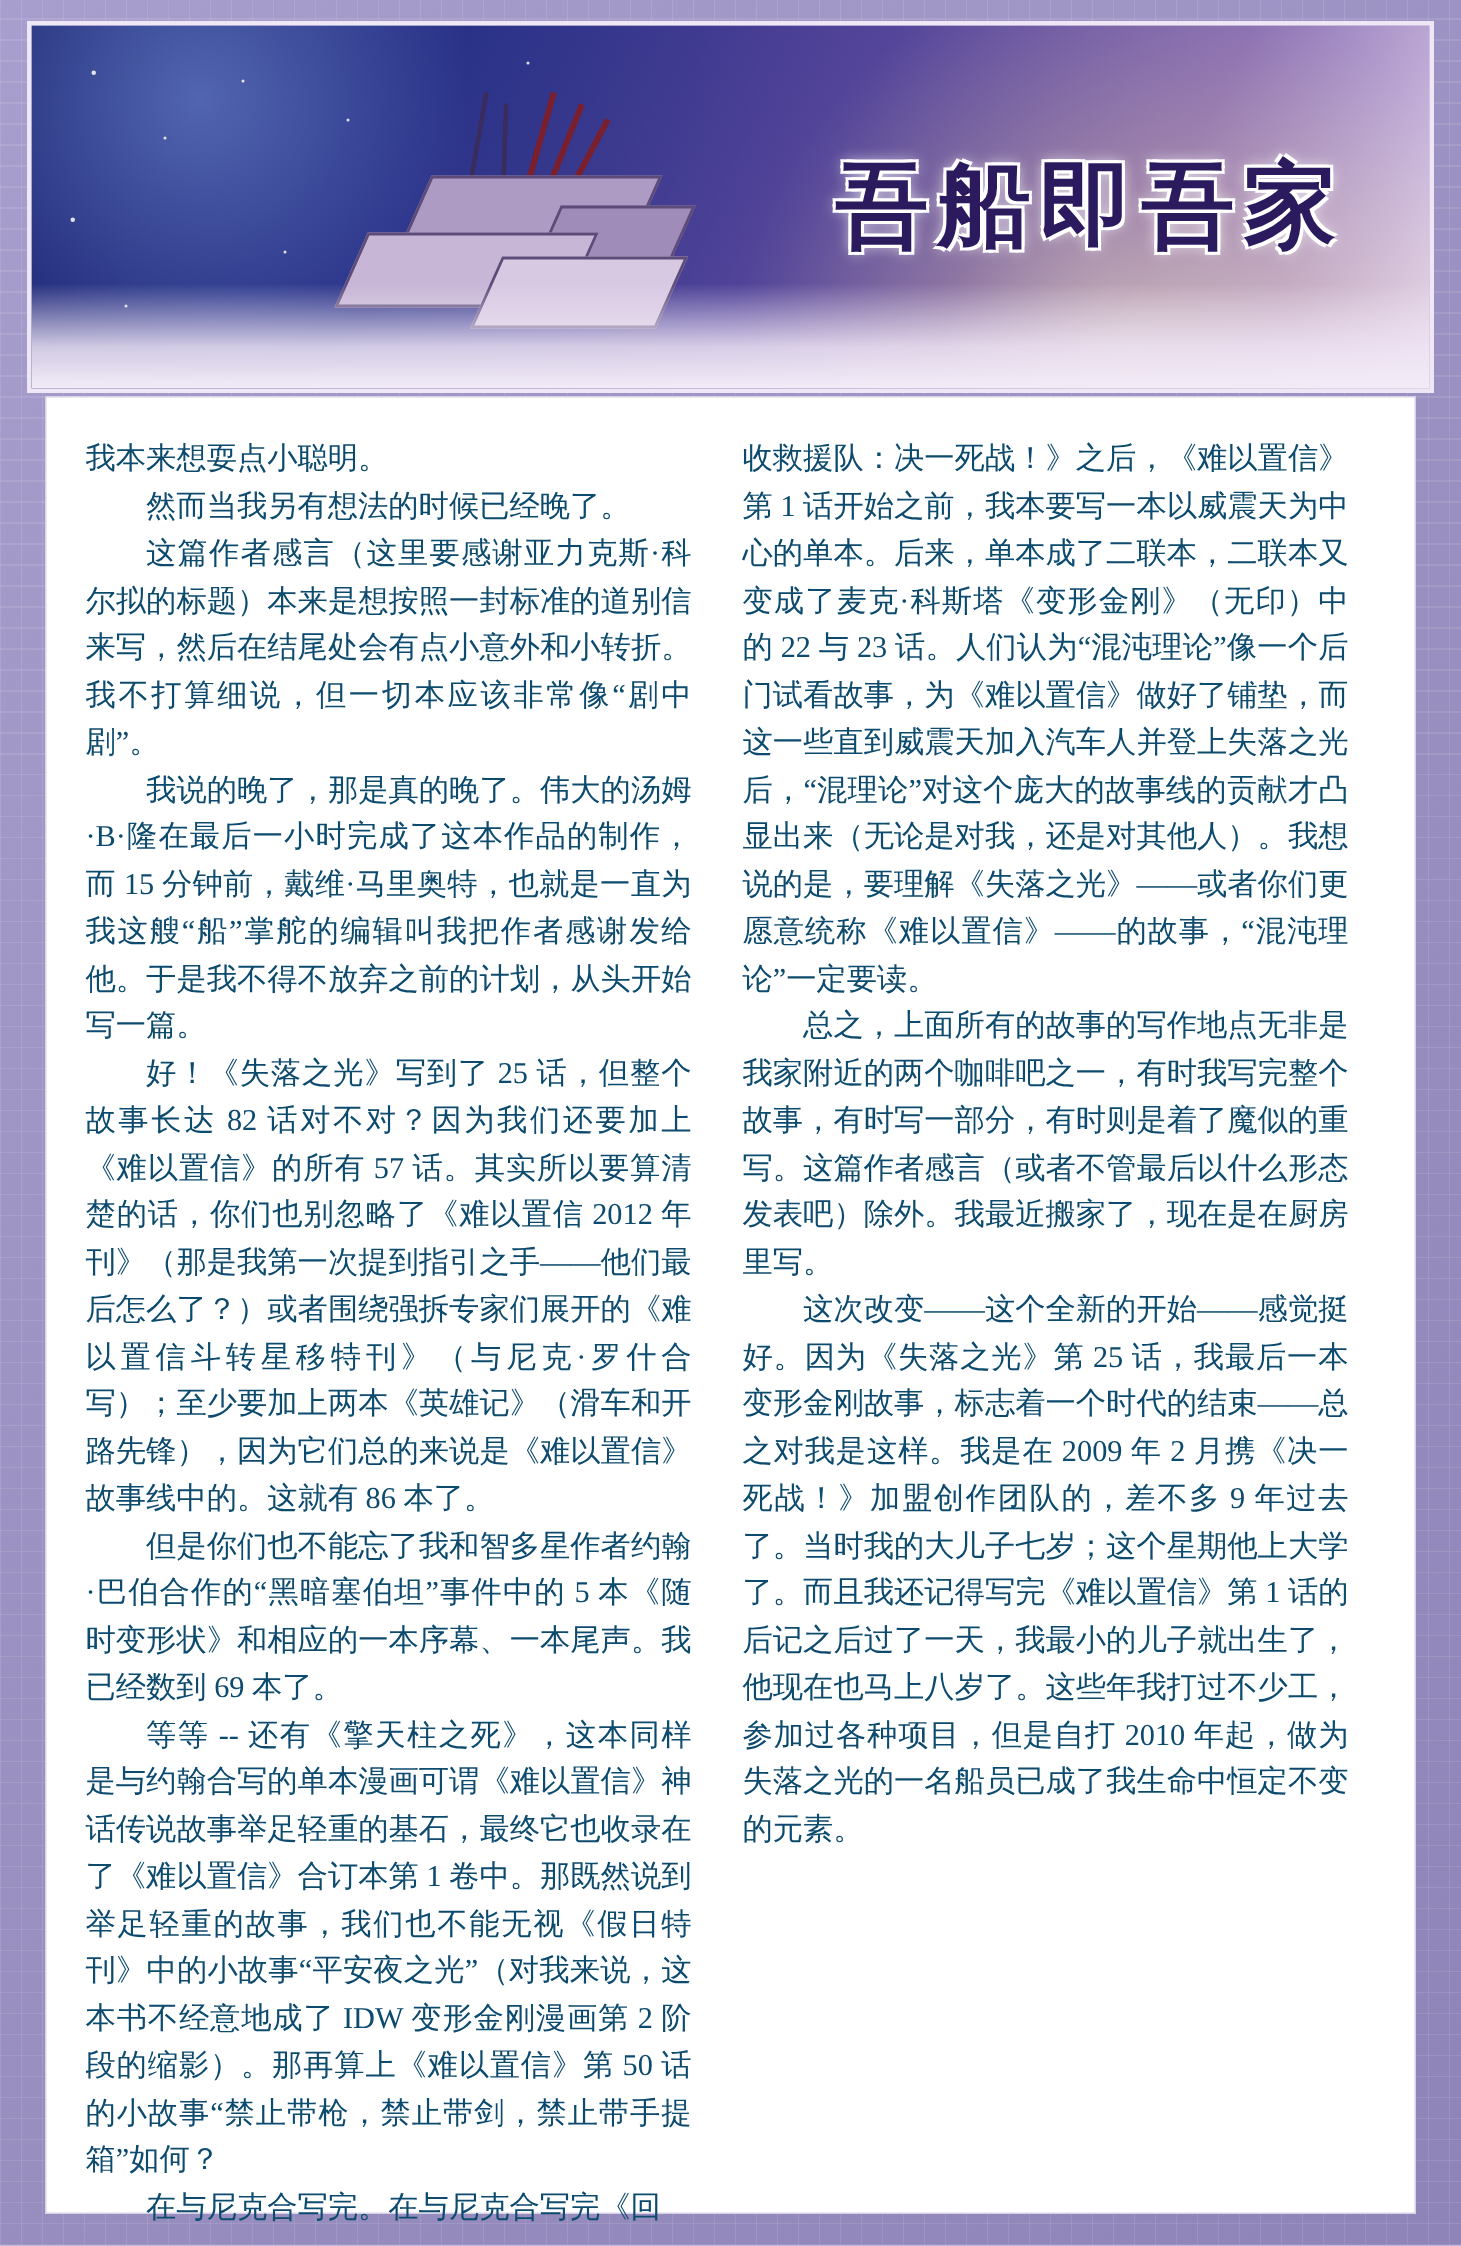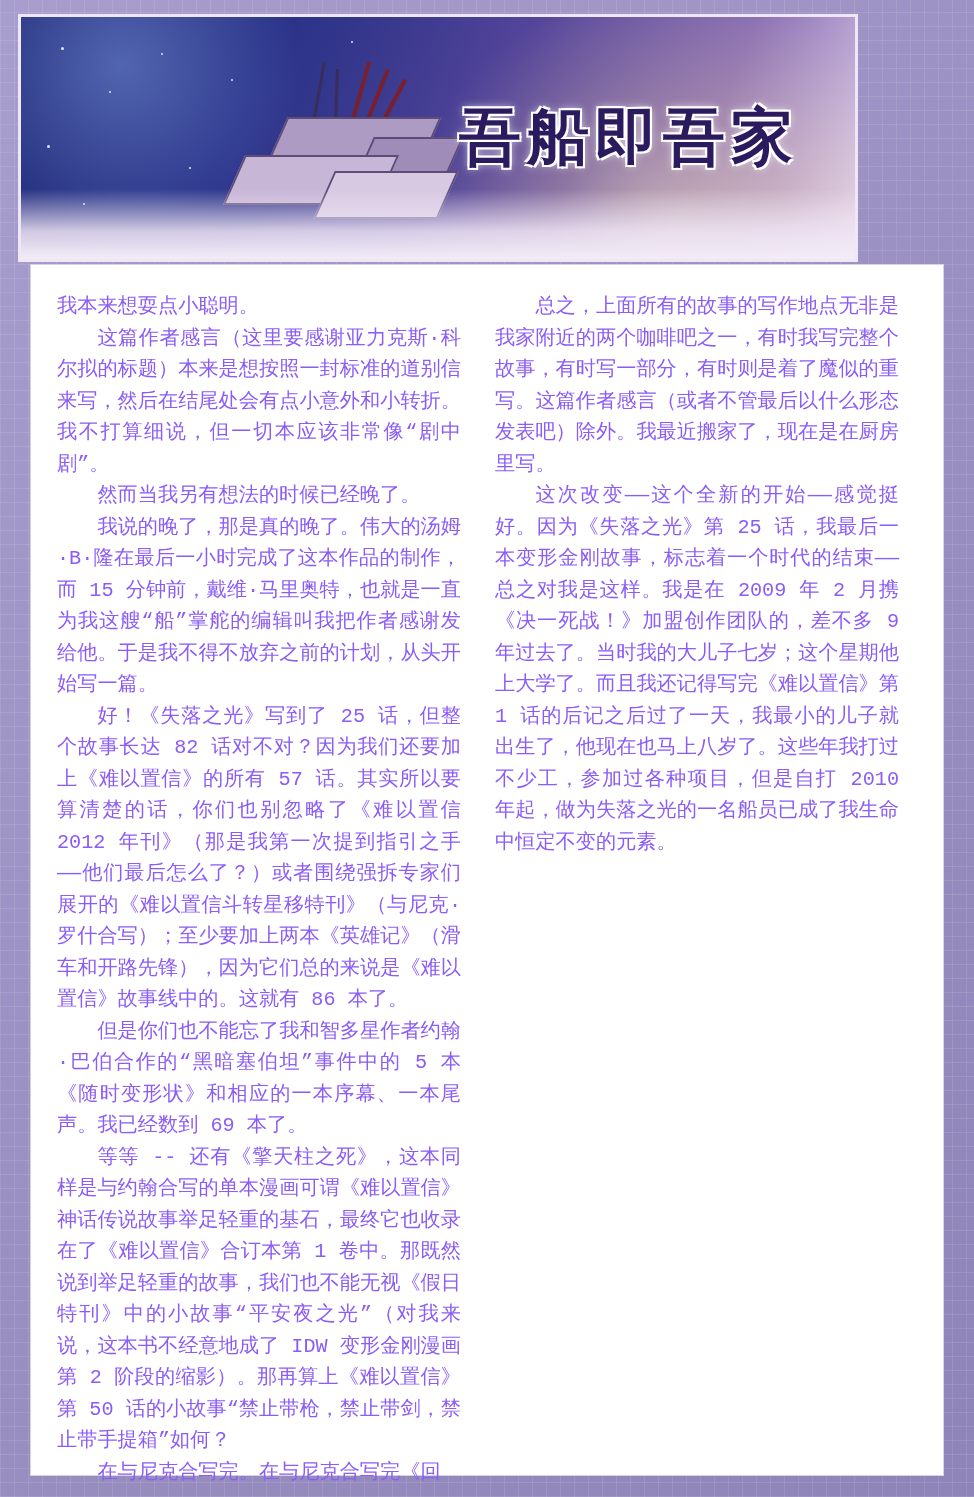--- a/index.html
+++ b/index.html
@@ -24,21 +24,21 @@
       repeating-linear-gradient(90deg, rgba(255,255,255,0.10) 0px, rgba(255,255,255,0.10) 1px, rgba(0,0,0,0) 1px, rgba(0,0,0,0) 14px),
       linear-gradient(135deg, #a79ecd 0%, #9b91c2 45%, #8e84b8 100%);
     box-sizing: border-box;
   }
 
   
   #banner {
     position: absolute;
     left: 18px;
     top: 14px;
-    width: 840px;
+    width: 938px;
     height: 248px;
     overflow: hidden;
     border: 3px solid #efe7f6;
     box-sizing: border-box;
     background:
       radial-gradient(circle at 78% 92%, rgba(255,240,190,0.55) 0px, rgba(255,220,150,0.22) 120px, rgba(255,220,150,0) 260px),
       radial-gradient(circle at 12% 20%, rgba(120,150,220,0.55) 0px, rgba(40,60,140,0.25) 180px, rgba(20,30,90,0) 380px),
       linear-gradient(115deg, #1d2470 0%, #2a2f86 28%, #54459a 55%, #8a6fb4 78%, #e8d9ef 100%);
   }
   .banner-bottom-fade {
@@ -114,24 +114,24 @@
     box-sizing: border-box;
     padding: 26px 26px 20px 26px;
   }
   #columns {
     display: flex;
     gap: 34px;
     height: 100%;
   }
   .col {
     width: 404px;
-    font-family: Liberation Mono, monospace;
+    font-family: Liberation Serif, serif;
     font-size: 20.2px;
     line-height: 31.5px;
-    color: #8b5cf6;
+    color: #0c4a6e;
     text-align: justify;
   }
   .col p {
     margin: 0 0 0 0;
     text-indent: 2em;
   }
   .col p.noindent { text-indent: 0; }
 </style>
 </head>
 <body>
@@ -161,28 +161,29 @@
     </div>
 
     <div class="banner-bottom-fade"></div>
     <div id="banner-title">吾船即吾家</div>
   </div>
 
   <div id="article">
     <div id="columns">
       <div class="col">
         <p class="noindent">我本来想耍点小聪明。</p>
+        <p>然而当我另有想法的时候已经晚了。</p>
         <p>这篇作者感言（这里要感谢亚力克斯·科尔拟的标题）本来是想按照一封标准的道别信来写，然后在结尾处会有点小意外和小转折。我不打算细说，但一切本应该非常像“剧中剧”。</p>
-        <p>然而当我另有想法的时候已经晚了。</p>
         <p>我说的晚了，那是真的晚了。伟大的汤姆·B·隆在最后一小时完成了这本作品的制作，而 15 分钟前，戴维·马里奥特，也就是一直为我这艘“船”掌舵的编辑叫我把作者感谢发给他。于是我不得不放弃之前的计划，从头开始写一篇。</p>
         <p>好！《失落之光》写到了 25 话，但整个故事长达 82 话对不对？因为我们还要加上《难以置信》的所有 57 话。其实所以要算清楚的话，你们也别忽略了《难以置信 2012 年刊》（那是我第一次提到指引之手——他们最后怎么了？）或者围绕强拆专家们展开的《难以置信斗转星移特刊》（与尼克·罗什合写）；至少要加上两本《英雄记》（滑车和开路先锋），因为它们总的来说是《难以置信》故事线中的。这就有 86 本了。</p>
         <p>但是你们也不能忘了我和智多星作者约翰·巴伯合作的“黑暗塞伯坦”事件中的 5 本《随时变形状》和相应的一本序幕、一本尾声。我已经数到 69 本了。</p>
         <p>等等 -- 还有《擎天柱之死》，这本同样是与约翰合写的单本漫画可谓《难以置信》神话传说故事举足轻重的基石，最终它也收录在了《难以置信》合订本第 1 卷中。那既然说到举足轻重的故事，我们也不能无视《假日特刊》中的小故事“平安夜之光”（对我来说，这本书不经意地成了 IDW 变形金刚漫画第 2 阶段的缩影）。那再算上《难以置信》第 50 话的小故事“禁止带枪，禁止带剑，禁止带手提箱”如何？</p>
         <p>在与尼克合写完。在与尼克合写完《回</p>
       </div>
       <div class="col">
+        <p class="noindent">收救援队：决一死战！》之后，《难以置信》第 1 话开始之前，我本要写一本以威震天为中心的单本。后来，单本成了二联本，二联本又变成了麦克·科斯塔《变形金刚》（无印）中的 22 与 23 话。人们认为“混沌理论”像一个后门试看故事，为《难以置信》做好了铺垫，而这一些直到威震天加入汽车人并登上失落之光后，“混理论”对这个庞大的故事线的贡献才凸显出来（无论是对我，还是对其他人）。我想说的是，要理解《失落之光》——或者你们更愿意统称《难以置信》——的故事，“混沌理论”一定要读。</p>
         <p>总之，上面所有的故事的写作地点无非是我家附近的两个咖啡吧之一，有时我写完整个故事，有时写一部分，有时则是着了魔似的重写。这篇作者感言（或者不管最后以什么形态发表吧）除外。我最近搬家了，现在是在厨房里写。</p>
         <p>这次改变——这个全新的开始——感觉挺好。因为《失落之光》第 25 话，我最后一本变形金刚故事，标志着一个时代的结束——总之对我是这样。我是在 2009 年 2 月携《决一死战！》加盟创作团队的，差不多 9 年过去了。当时我的大儿子七岁；这个星期他上大学了。而且我还记得写完《难以置信》第 1 话的后记之后过了一天，我最小的儿子就出生了，他现在也马上八岁了。这些年我打过不少工，参加过各种项目，但是自打 2010 年起，做为失落之光的一名船员已成了我生命中恒定不变的元素。</p>
       </div>
     </div>
   </div>
 
 </div>
 
 </body></html>

